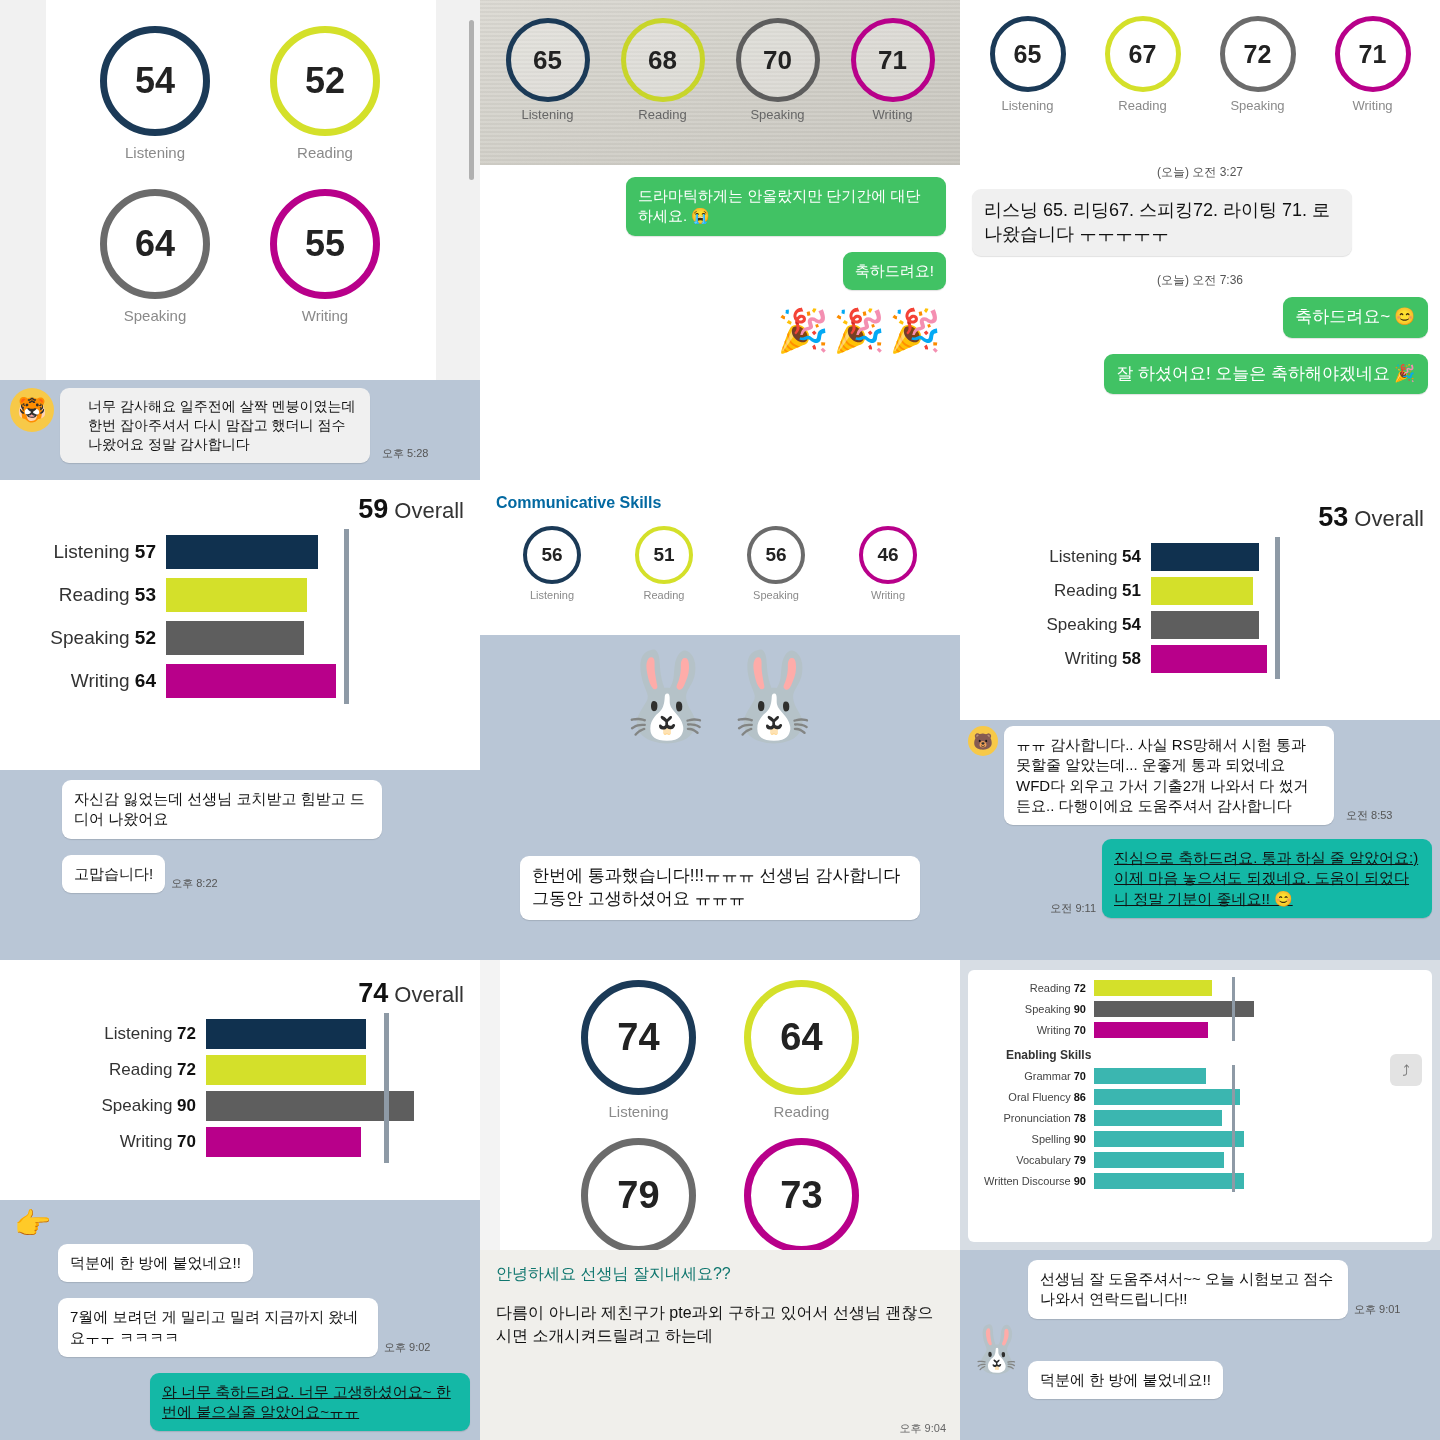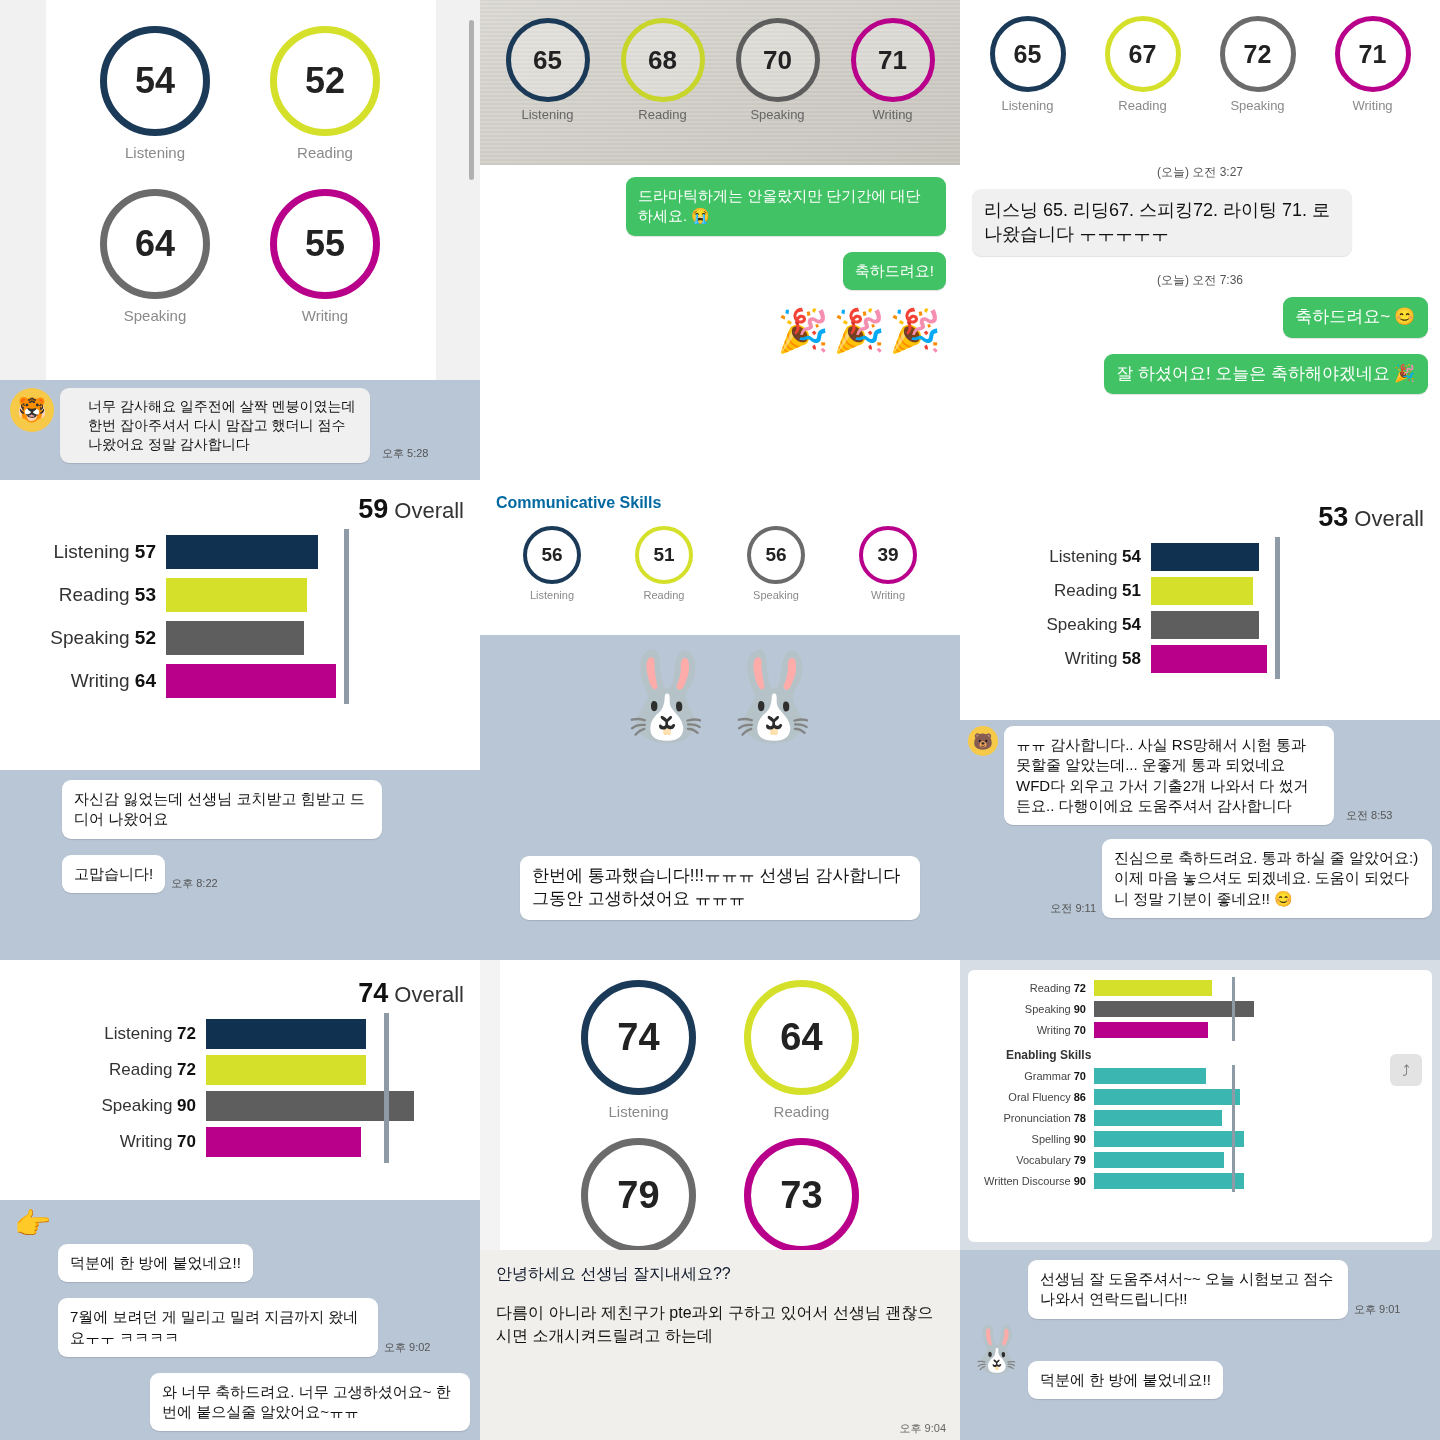--- a/index.html
+++ b/index.html
@@ -20,21 +20,21 @@
 
   
   .chatarea { background:#b9c6d6; width:100%; height:100%; position:relative; padding:10px 12px; }
   .bubble {
     display:inline-block; max-width:330px; padding:9px 12px; border-radius:9px;
     font-size:15px; line-height:1.35; color:#111; background:#fff;
     box-shadow:0 1px 1px rgba(0,0,0,.12); margin-bottom:8px;
   }
   .bubble.gray { background:#f0f0f0; }
   .bubble.green { background:#41c264; color:#fff; }
-  .bubble.yellow { background:#ffffff; }
+  .bubble.yellow { background:#14b8a6;text-decoration:underline; }
   .row { display:flex; margin-bottom:8px; }
   .row.right { justify-content:flex-end; }
   .time { font-size:11px; color:#555; align-self:flex-end; margin:0 6px 10px 6px; white-space:nowrap; }
   .tcenter { text-align:center; font-size:12px; color:#555; margin:8px 0; }
 
   
   .rings { display:flex; justify-content:space-around; align-items:center; }
   .ring-item { text-align:center; }
   .ring {
     border-radius:50%; display:flex; align-items:center; justify-content:center;
@@ -251,21 +251,21 @@
         </div>
         <div class="ring-item">
           <div class="ring" style="width:58px;height:58px;border:4px solid #d4e02a;font-size:19px;">51</div>
           <div class="ring-label" style="font-size:11px;margin-top:5px;">Reading</div>
         </div>
         <div class="ring-item">
           <div class="ring" style="width:58px;height:58px;border:4px solid #6b6b6b;font-size:19px;">56</div>
           <div class="ring-label" style="font-size:11px;margin-top:5px;">Speaking</div>
         </div>
         <div class="ring-item">
-          <div class="ring" style="width:58px;height:58px;border:4px solid #b8008a;font-size:19px;">39</div>
+          <div class="ring" style="width:58px;height:58px;border:4px solid #b8008a;font-size:19px;">46</div>
           <div class="ring-label" style="font-size:11px;margin-top:5px;">Writing</div>
         </div>
       </div>
     </div>
 
     <div class="chatarea" style="height:325px;display:flex;flex-direction:column;justify-content:space-between;padding:18px 16px;">
       <div style="text-align:center;font-size:86px;line-height:1;">🐰🐰</div>
       <div class="row" style="justify-content:center;margin-bottom:14px;">
         <div class="bubble" style="max-width:400px;font-size:17px;">한번에 통과했습니다!!!ㅠㅠㅠ 선생님 감사합니다 그동안 고생하셨어요 ㅠㅠㅠ</div>
       </div>
@@ -389,21 +389,21 @@
         <div class="ring-item">
           <div class="ring" style="width:115px;height:115px;border:7px solid #6b6b6b;font-size:38px;">79</div>
         </div>
         <div class="ring-item">
           <div class="ring" style="width:115px;height:115px;border:7px solid #b8008a;font-size:38px;">73</div>
         </div>
       </div>
     </div>
 
     <div style="height:190px;background:#f0efeb;padding:12px 16px;position:relative;">
-      <div style="font-size:16px;line-height:1.45;color:#0f172a;margin-bottom:16px;">안녕하세요 선생님 잘지내세요??</div>
+      <div style="font-size:16px;line-height:1.45;color:#0f766e;margin-bottom:16px;">안녕하세요 선생님 잘지내세요??</div>
       <div style="font-size:16px;line-height:1.45;color:#111;">다름이 아니라 제친구가 pte과외 구하고 있어서 선생님 괜찮으시면 소개시켜드릴려고 하는데</div>
       <div style="position:absolute;right:14px;bottom:4px;font-size:11px;color:#666;">오후 9:04</div>
     </div>
   </div>
 
   <div class="cell">
     <div style="height:290px;background:#d7dde4;padding:10px 8px;position:relative;">
       <div style="background:#fff;border-radius:6px;padding:10px 8px 12px 8px;height:272px;position:relative;">
         <div style="position:absolute;right:10px;top:84px;width:32px;height:32px;border-radius:6px;background:#e3e3e3;display:flex;align-items:center;justify-content:center;color:#777;font-size:15px;">⤴</div>
 

